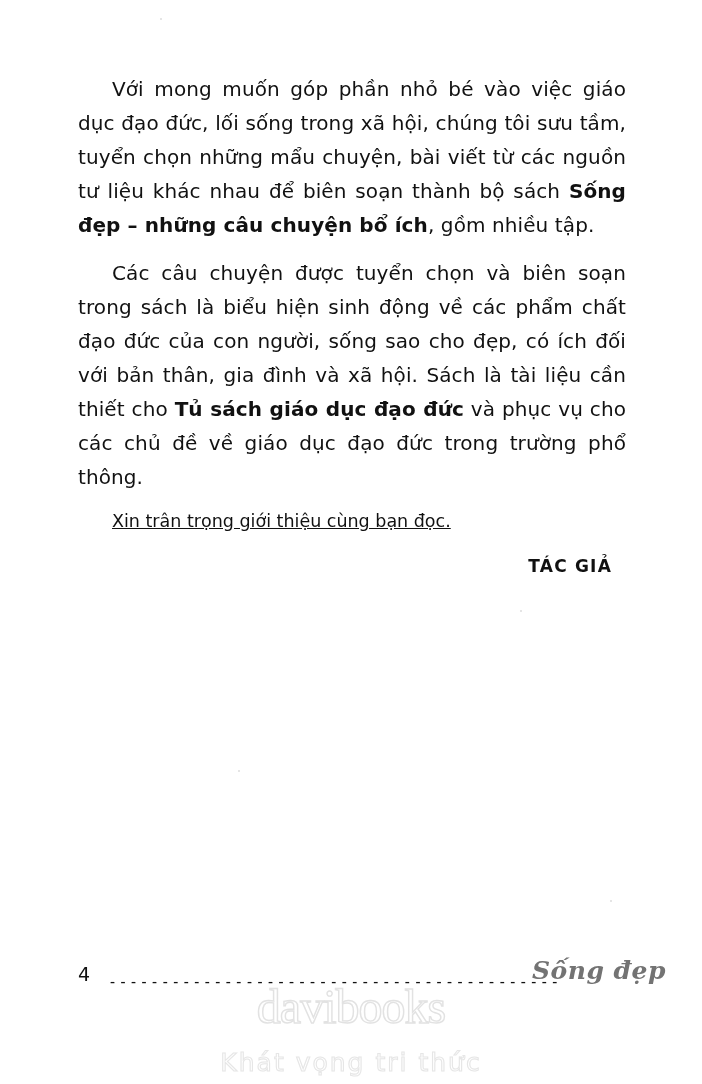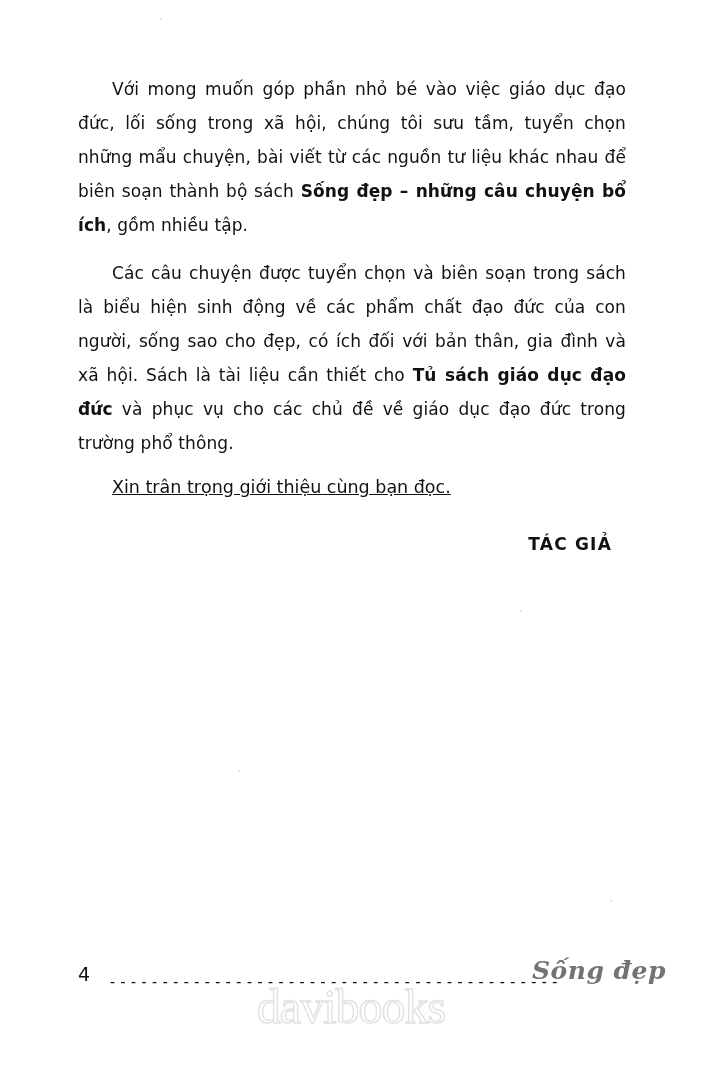--- a/index.html
+++ b/index.html
@@ -22,21 +22,21 @@
   }
 
   .content {
     position: absolute;
     left: 78px;
     top: 72px;
     width: 548px;
   }
 
   .para {
-    font-size: 17px;
+    font-size: 20px;
     line-height: 34px;
     text-align: justify;
     text-justify: inter-word;
     margin: 0 0 6px 0;
     letter-spacing: 0.1px;
   }
 
   .para.first {
     margin-bottom: 14px;
   }
@@ -51,21 +51,21 @@
   }
 
   .closing {
     font-size: 17.5px;
     line-height: 34px;
     margin: 10px 0 0 0;
     text-decoration: underline;
   }
 
   .signature {
-    margin-top: 30px;
+    margin-top: 18px;
     text-align: right;
     font-size: 17px;
     font-weight: bold;
     letter-spacing: 1.2px;
     padding-right: 14px;
   }
 
   
   .footer {
     position: absolute;
@@ -167,20 +167,21 @@
   </div>
 
   <div class="footer">
     <div class="folio">4</div>
     <div class="dashes">--------------------------------------------------</div>
     <div class="book-title">Sống đẹp</div>
   </div>
 
   <div class="watermark">
     <div class="wm-main">davibooks</div>
+    <div class="wm-sub">Khát vọng tri thức</div>
   </div>
 
   <div class="speck" style="left:160px; top:18px;"></div>
   <div class="speck" style="left:520px; top:610px;"></div>
   <div class="speck" style="left:238px; top:770px;"></div>
   <div class="speck" style="left:610px; top:900px;"></div>
 
 </div>
 
 </body></html>

